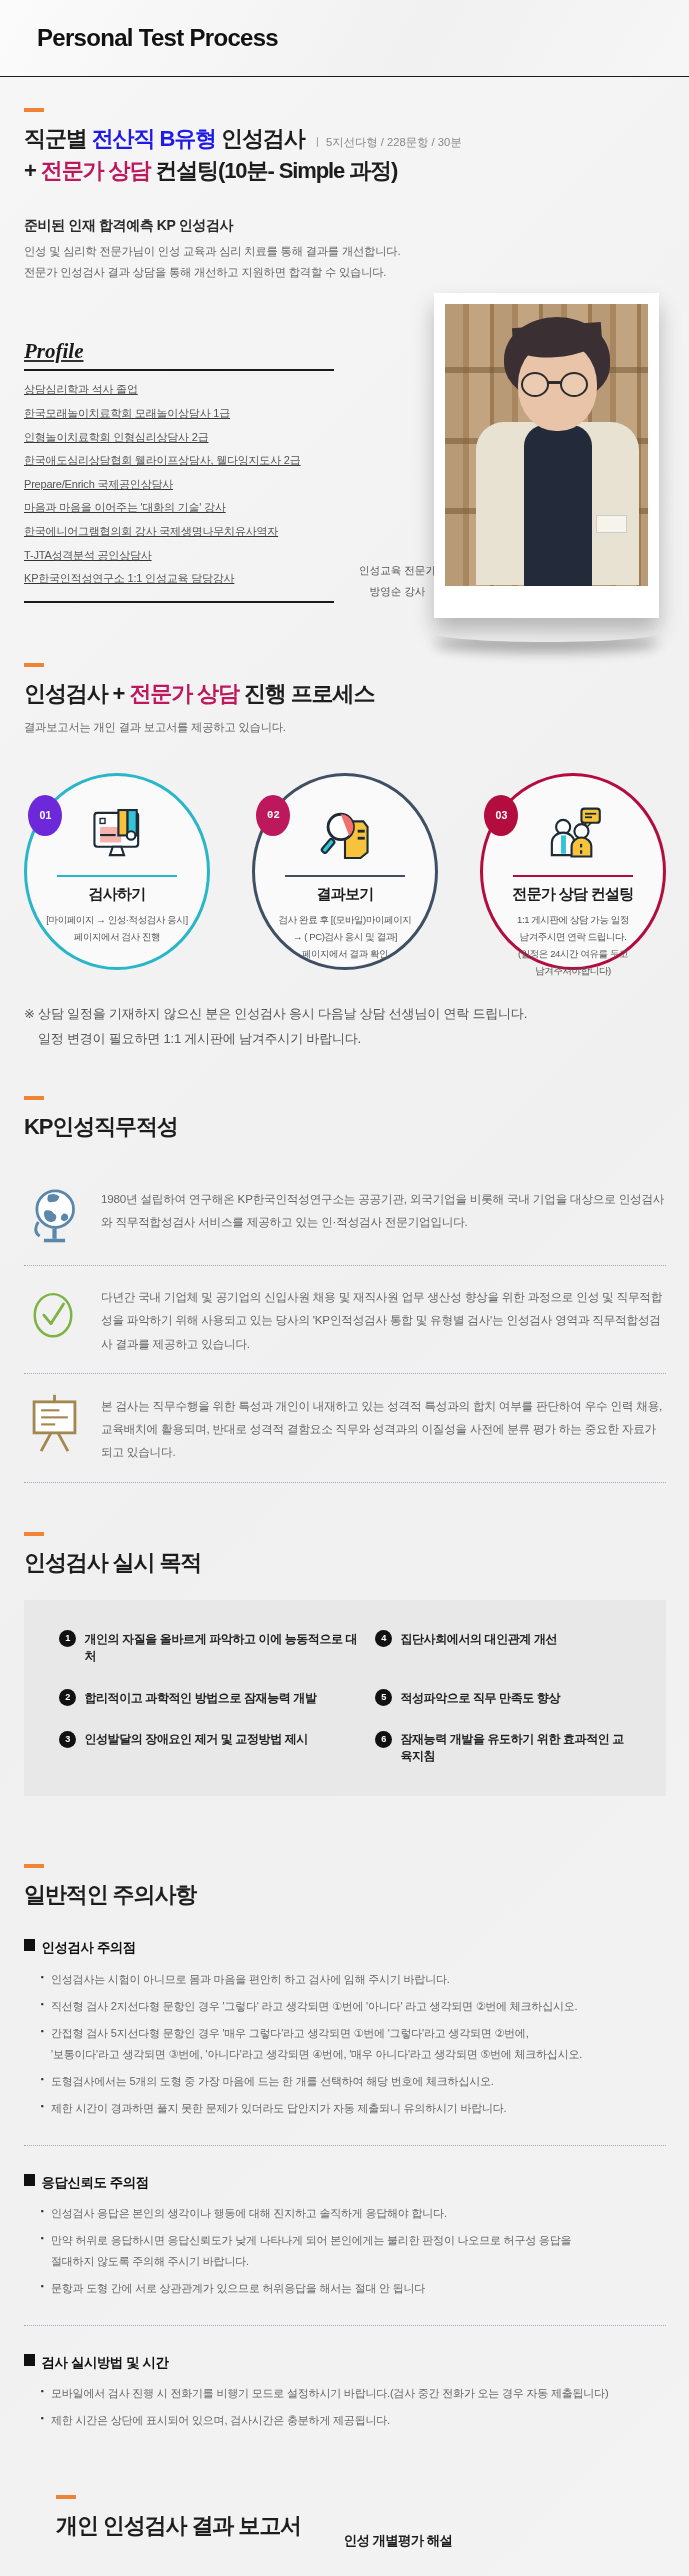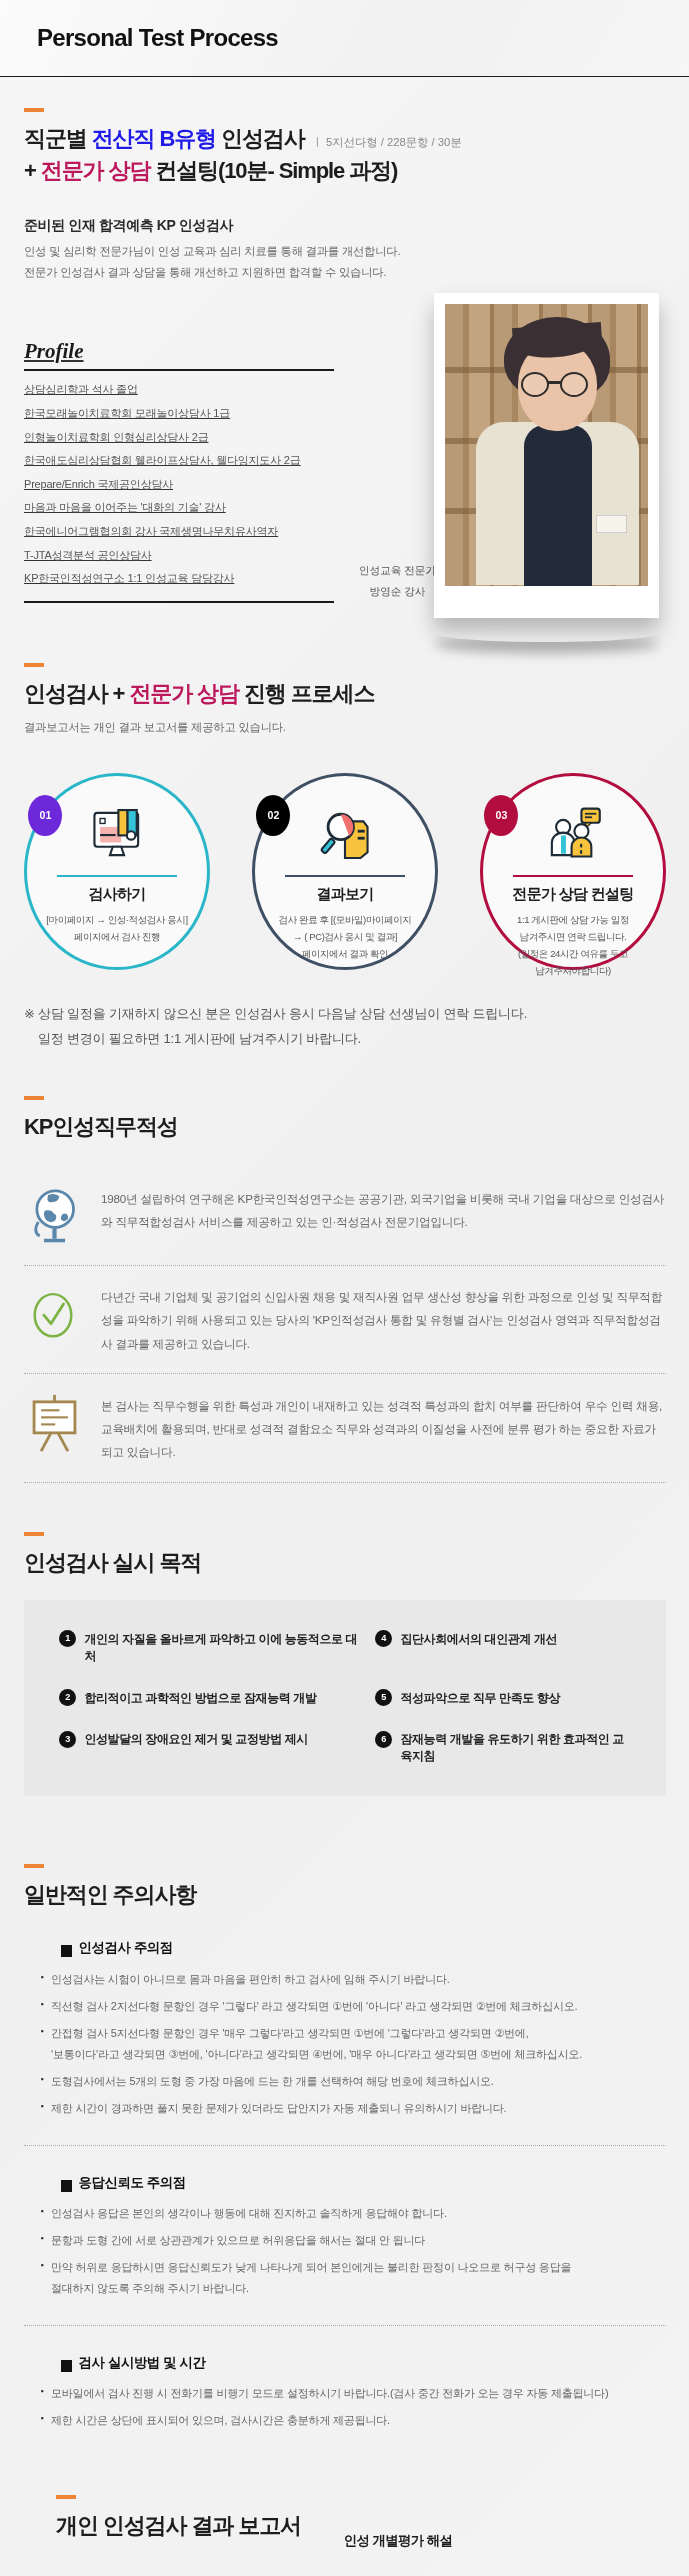--- a/index.html
+++ b/index.html
@@ -46,21 +46,21 @@
 
 .process{margin-top:18.3px;}
 .process .p-gray{margin-top:7px;}
 .steps{display:flex;justify-content:space-between;margin-top:35px;}
 .step{position:relative;width:186px;height:197px;border-radius:50%;background:#fafafa;text-align:center;padding-top:24px;}
 .step--cyan{border:3.5px solid #29b6c8;}
 .step--navy{border:3.5px solid #3f4f64;}
 .step--red{border:3.5px solid #b30c3e;}
 .badge{position:absolute;left:1.4px;top:18.3px;width:34px;height:41px;border-radius:50%;color:#fff;font-size:10.6px;font-weight:700;display:flex;align-items:center;justify-content:center;}
 .badge--cyan{background:#6d28d9;}
-.badge--navy{background:#000000;}
+.badge--navy{background:#be185d;font-family:Liberation Mono, monospace;}
 .badge--red{background:#b30c3e;}
 .step-icon{height:68px;display:flex;align-items:center;justify-content:center;}
 .step-rule{width:120px;height:1.4px;margin:7px auto 8.4px;}
 .step--cyan .step-rule{background:#29b6c8;}
 .step--navy .step-rule{background:#3f4f64;}
 .step--red .step-rule{background:#b30c3e;}
 .step-title{font-size:15px;font-weight:800;color:#1c1c1c;letter-spacing:-0.7px;}
 .step-desc{margin-top:7px;font-size:9.5px;color:#555;line-height:1.8;white-space:pre-line;letter-spacing:-0.4px;}
 .footnote{margin-top:32px;font-size:13px;color:#555;line-height:1.9;letter-spacing:-0.2px;}
 .footnote .ind{padding-left:14px;display:block;}
@@ -71,21 +71,21 @@
 .feature .f-icon{width:77px;flex:0 0 77px;display:flex;justify-content:flex-start;padding-left:2.8px;}
 .feature p{font-size:11.6px;color:#666;line-height:2.0;letter-spacing:-0.2px;padding-top:1.4px;}
 
 .purpose{margin-top:49px;}
 .purpose-box{margin-top:21px;background:#e8e8e8;padding:31px 35px;display:grid;grid-template-columns:1.18fr 1fr;row-gap:25px;column-gap:14px;}
 .p-item{display:flex;align-items:flex-start;font-size:12px;color:#222;font-weight:600;letter-spacing:-0.4px;line-height:1.4;}
 .p-num{flex:0 0 17px;width:17px;height:17px;border-radius:50%;background:#111;color:#fff;font-size:9.2px;font-weight:700;display:flex;align-items:center;justify-content:center;margin-right:8.4px;margin-top:-0.7px;}
 
 .caution{margin-top:68px;}
 .c-group{margin-top:28px;}
-.c-title{display:flex;align-items:flex-end;font-size:13.4px;font-weight:800;color:#111;letter-spacing:-0.4px;margin-bottom:11.3px;margin-left:37px;}
+.c-title{display:flex;align-items:flex-start;font-size:13.4px;font-weight:800;color:#111;letter-spacing:-0.4px;margin-bottom:11.3px;}
 .c-title .sq{width:10.6px;height:12px;background:#111;margin-right:7px;}
 .c-list{list-style:none;padding-left:17px;}
 .c-list li{position:relative;font-size:11px;color:#666;line-height:1.95;letter-spacing:-0.2px;padding-left:10px;white-space:pre-line;margin-bottom:5.6px;}
 .c-list li::before{content:"▪";position:absolute;left:0;top:0;color:#222;font-size:8.4px;}
 .caution .dotted{margin:25px 0 0;}
 
 .report{position:relative;height:548px;margin-top:63px;}
 .report .dash{position:absolute;left:56px;top:0;}
 .report h2{position:absolute;left:56px;top:15.5px;}
 .anno{position:absolute;}
@@ -320,23 +320,23 @@
       </ul>
     </div>
     <hr class="dotted">
     <div class="c-group">
       <div class="c-title">
           <span class="sq"></span>
           <span>응답신뢰도 주의점</span>
         </div>
       <ul class="c-list">
         <li>인성검사 응답은 본인의 생각이나 행동에 대해 진지하고 솔직하게 응답해야 합니다.</li>
-        <li>문항과 도형 간에 서로 상관관계가 있으므로 허위응답을 해서는 절대 안 됩니다</li>
         <li>만약 허위로 응답하시면 응답신뢰도가 낮게 나타나게 되어 본인에게는 불리한  판정이 나오므로 허구성 응답을
 절대하지 않도록 주의해 주시기 바랍니다.</li>
+        <li>문항과 도형 간에 서로 상관관계가 있으므로 허위응답을 해서는 절대 안 됩니다</li>
       </ul>
     </div>
     <hr class="dotted">
     <div class="c-group">
       <div class="c-title">
           <span class="sq"></span>
           <span>검사 실시방법 및 시간</span>
         </div>
       <ul class="c-list">
         <li>모바일에서 검사 진행 시 전화기를 비행기 모드로 설정하시기 바랍니다.(검사 중간 전화가 오는 경우 자동 제출됩니다)</li>

